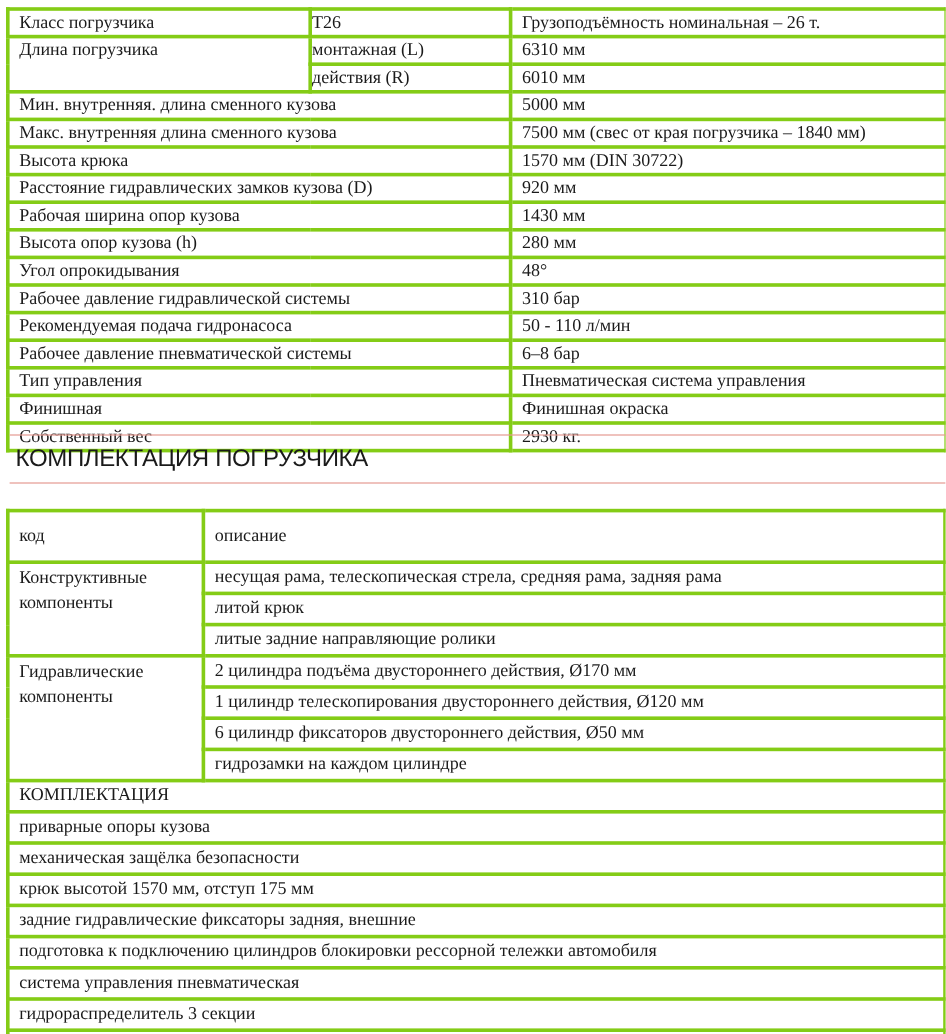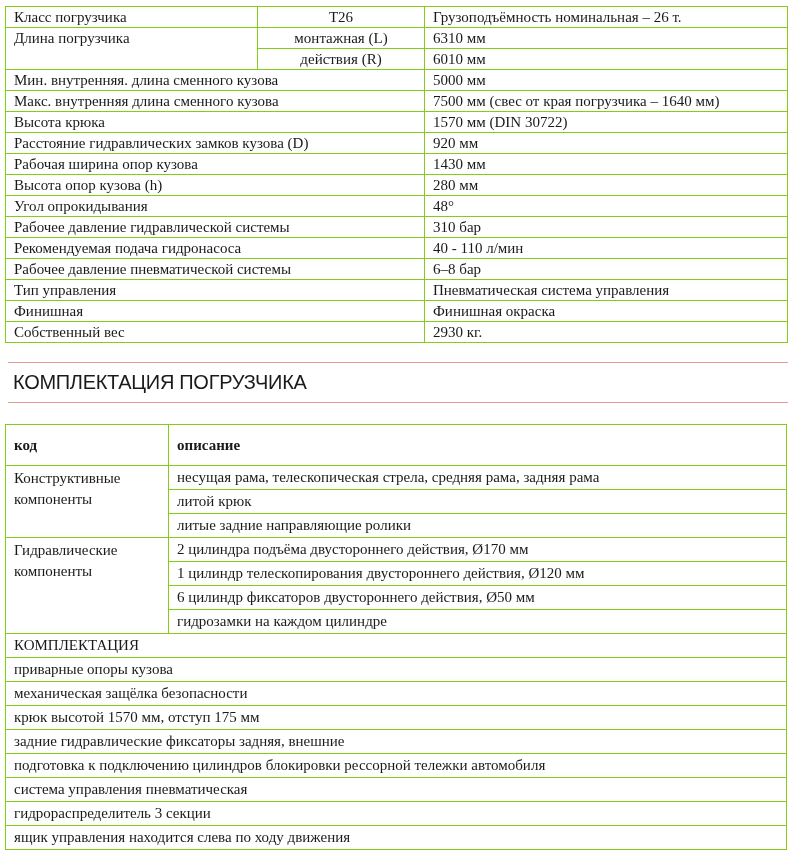--- a/index.html
+++ b/index.html
@@ -1,27 +1,27 @@
 <!DOCTYPE html>
 <html><head>
 <meta charset="utf-8">
 <style>
   html, body { margin: 0; padding: 0; background: #ffffff; }
   body { width: 788px; height: 862px; position: relative; overflow: hidden;
          font-family: "Liberation Serif", serif; font-size: 15px; color: #1a1a1a; }
   table { border-collapse: collapse; position: absolute; table-layout: fixed; }
-  td { border: 1px solid #84cc16; padding: 0 0 0 8px; line-height: 20px; height: 20px; vertical-align: top; white-space: nowrap; overflow: hidden; }
+  td { border: 3px solid #84cc16; padding: 0 0 0 8px; line-height: 20px; height: 20px; vertical-align: top; white-space: nowrap; overflow: hidden; }
   #spec-table { left: 5px; top: 6px; width: 782px; }
-  #spec-table td.c2 { text-align: center; padding-left: 0; }
+  #spec-table td.c2 { text-align: left; padding-left: 0; }
   .divider { position: absolute; left: 8px; right: 0; height: 1px; background: #e59a92; }
   #section-title { position: absolute; left: 13px; top: 371px; font-family: "Liberation Sans", sans-serif;
                    font-size: 20px; color: #1a1a1a; letter-spacing: -0.3px; }
   #kit-table { left: 5px; top: 424px; width: 781px; }
   #kit-table td { height: 23px; line-height: 23px; padding-left: 8px; }
-  #kit-table tr.head td { height: 40px; line-height: 40px; vertical-align: middle; font-weight: bold; }
+  #kit-table tr.head td { height: 40px; line-height: 40px; vertical-align: middle; }
   #kit-table td.group { line-height: 21px; padding-top: 2px; white-space: normal; }
 </style>
 </head>
 <body>
 
 <table id="spec-table">
   <colgroup>
       <col style="width:252px">
       <col style="width:167px">
       <col style="width:363px">
@@ -40,21 +40,21 @@
   <tr>
     <td class="c2">действия (R)</td>
     <td>6010 мм</td>
   </tr>
   <tr>
         <td colspan="2">Мин. внутренняя. длина сменного кузова</td>
         <td>5000 мм</td>
       </tr>
   <tr>
         <td colspan="2">Макс. внутренняя длина сменного кузова</td>
-        <td>7500 мм (свес от края погрузчика – 1640 мм)</td>
+        <td>7500 мм (свес от края погрузчика – 1840 мм)</td>
       </tr>
   <tr>
         <td colspan="2">Высота крюка</td>
         <td>1570 мм (DIN 30722)</td>
       </tr>
   <tr>
         <td colspan="2">Расстояние гидравлических замков кузова (D)</td>
         <td>920 мм</td>
       </tr>
   <tr>
@@ -68,21 +68,21 @@
   <tr>
         <td colspan="2">Угол опрокидывания</td>
         <td>48°</td>
       </tr>
   <tr>
         <td colspan="2">Рабочее давление гидравлической системы</td>
         <td>310 бар</td>
       </tr>
   <tr>
         <td colspan="2">Рекомендуемая подача гидронасоса</td>
-        <td>40 - 110 л/мин</td>
+        <td>50 - 110 л/мин</td>
       </tr>
   <tr>
         <td colspan="2">Рабочее давление пневматической системы</td>
         <td>6–8 бар</td>
       </tr>
   <tr>
         <td colspan="2">Тип управления</td>
         <td>Пневматическая система управления</td>
       </tr>
   <tr>

